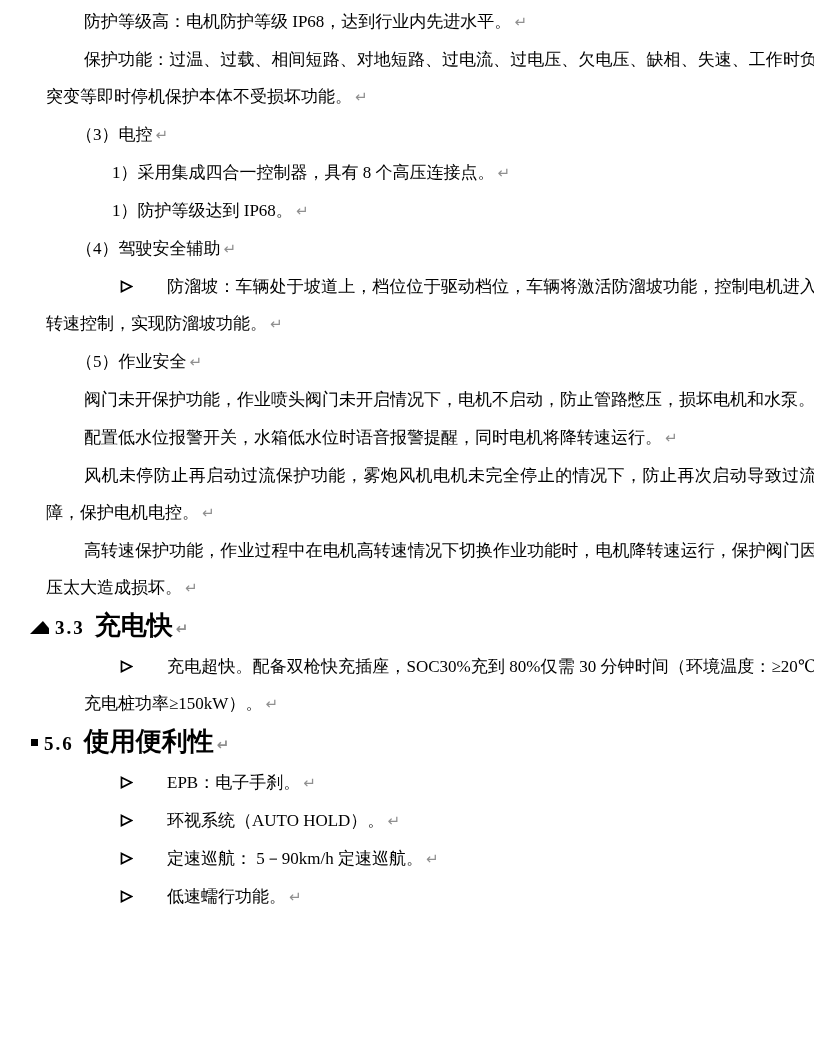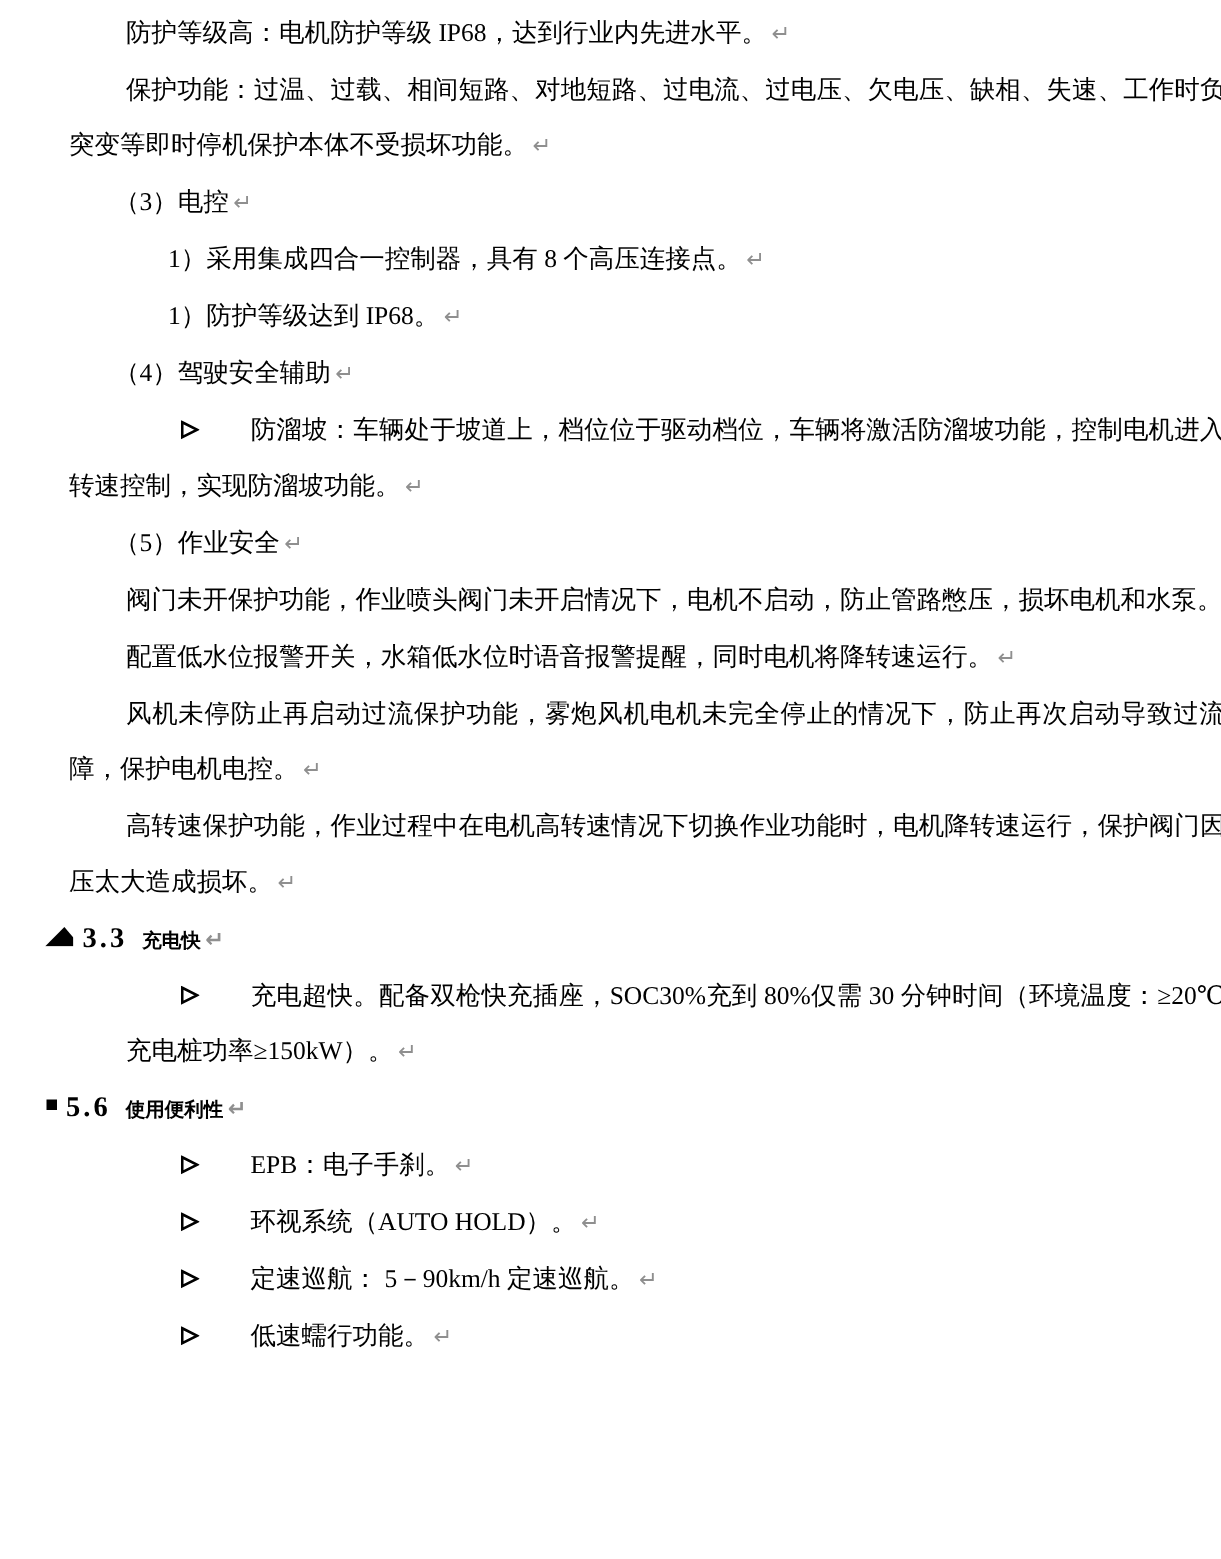--- a/index.html
+++ b/index.html
@@ -38,21 +38,21 @@
   .hnum{letter-spacing:2px;margin-right:10px;}
   .tri-icon{
     display:inline-block;width:19px;height:13px;background:#000;
     clip-path:polygon(0 100%,68% 0,100% 55%,100% 100%);
     margin-right:6px;vertical-align:baseline;
   }
   .sq-icon{
     display:inline-block;width:7px;height:7px;background:#000;
     margin-right:6px;vertical-align:4px;
   }
-  .htitle{font-size:13px;font-family:Liberation Serif, serif;}
+  .htitle{font-size:26px;font-family:Liberation Serif, serif;}
 </style>
 </head>
 <body>
 
 <div class="page">
 
   <p class="p-body jt"><span>防护等级高：电机防护等级 IP68，达到行业内先进水平。</span><span class="pm">↵</span></p>
 
   <p class="p-body jt"><span>保护功能：过温、过载、相间短路、对地短路、过电流、过电压、欠电压、缺相、失速、工作时负载突变等即时停机保护本体不受损坏功能。</span><span class="pm">↵</span></p>
 

